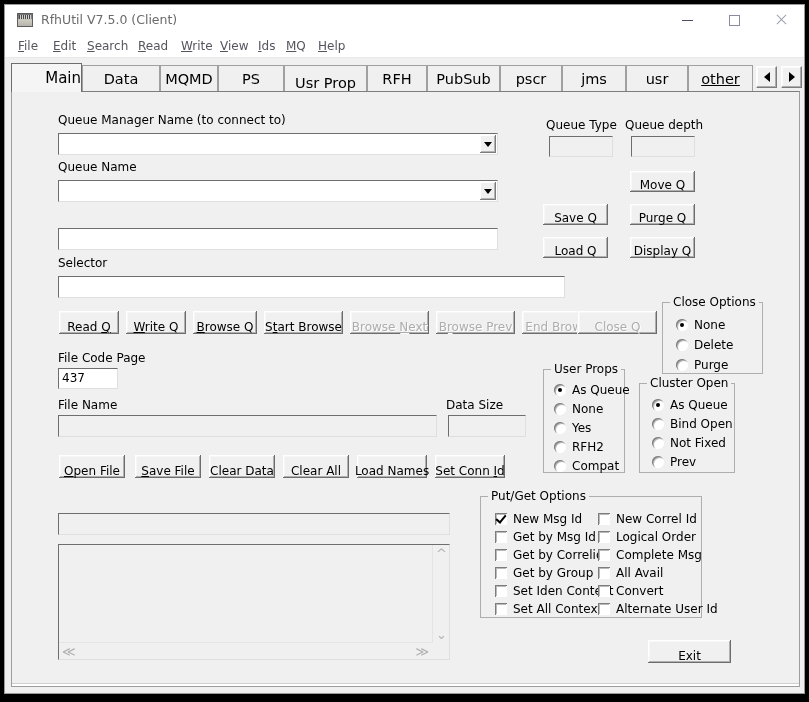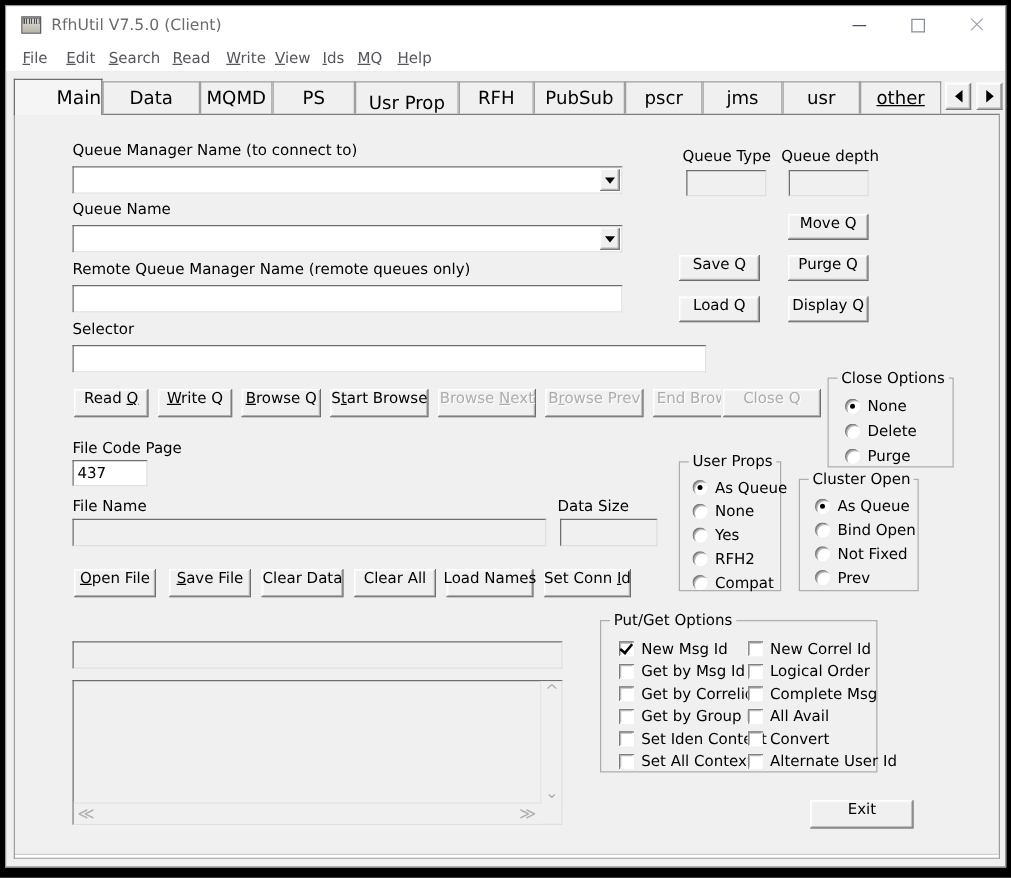--- a/index.html
+++ b/index.html
@@ -173,21 +173,21 @@
   .cdown { width:0;height:0;border-left:4px solid transparent;border-right:4px solid transparent;border-top:5px solid #000; }
 
   
   .btn {
     position: absolute;
     background: #f0f0f0;
     box-sizing: border-box;
     border: 1px solid #f0f0f0;
     box-shadow: inset -1px -1px 0 #6d6d6d, inset 1px 1px 0 #ffffff,
                 inset -2px -2px 0 #b0b0b0, inset 2px 2px 0 #f7f7f7;
-    display: flex; align-items: flex-start; justify-content: center;
+    display: flex; align-items: flex-end; justify-content: center;
     font-size: 12px;
     color: #000;
     white-space: nowrap;
     cursor: default;
   }
   .btn.dis { color: #adadad; text-shadow: 1px 1px 0 #ffffff; }
   .btn u { text-decoration: underline; }
   .btn.dis u { text-decoration: underline; }
 
   
@@ -360,21 +360,20 @@
     </div>
 
     <div class="lbl" style="left:46px; top:68px;">Queue Name</div>
     <div class="combo" style="left:46px; top:88px; width:440px; height:22px;">
       <div class="cbox"></div>
       <div class="cbtn">
           <span class="cdown"></span>
         </div>
     </div>
 
-    <div class="lbl" style="left:46px; top:116px;">Remote Queue Manager Name (remote queues only)</div>
     <div class="field" style="left:46px; top:136px; width:440px; height:22px;"></div>
 
     <div class="lbl" style="left:46px; top:164px;">Selector</div>
     <div class="field" style="left:46px; top:184px; width:507px; height:22px;"></div>
 
     <div class="lbl" style="left:534px; top:26px;">Queue Type</div>
     <div class="field flat" style="left:537px; top:44px; width:64px; height:21px;"></div>
 
     <div class="lbl" style="left:613px; top:26px;">Queue depth</div>
     <div class="field flat" style="left:619px; top:44px; width:64px; height:21px;"></div>

